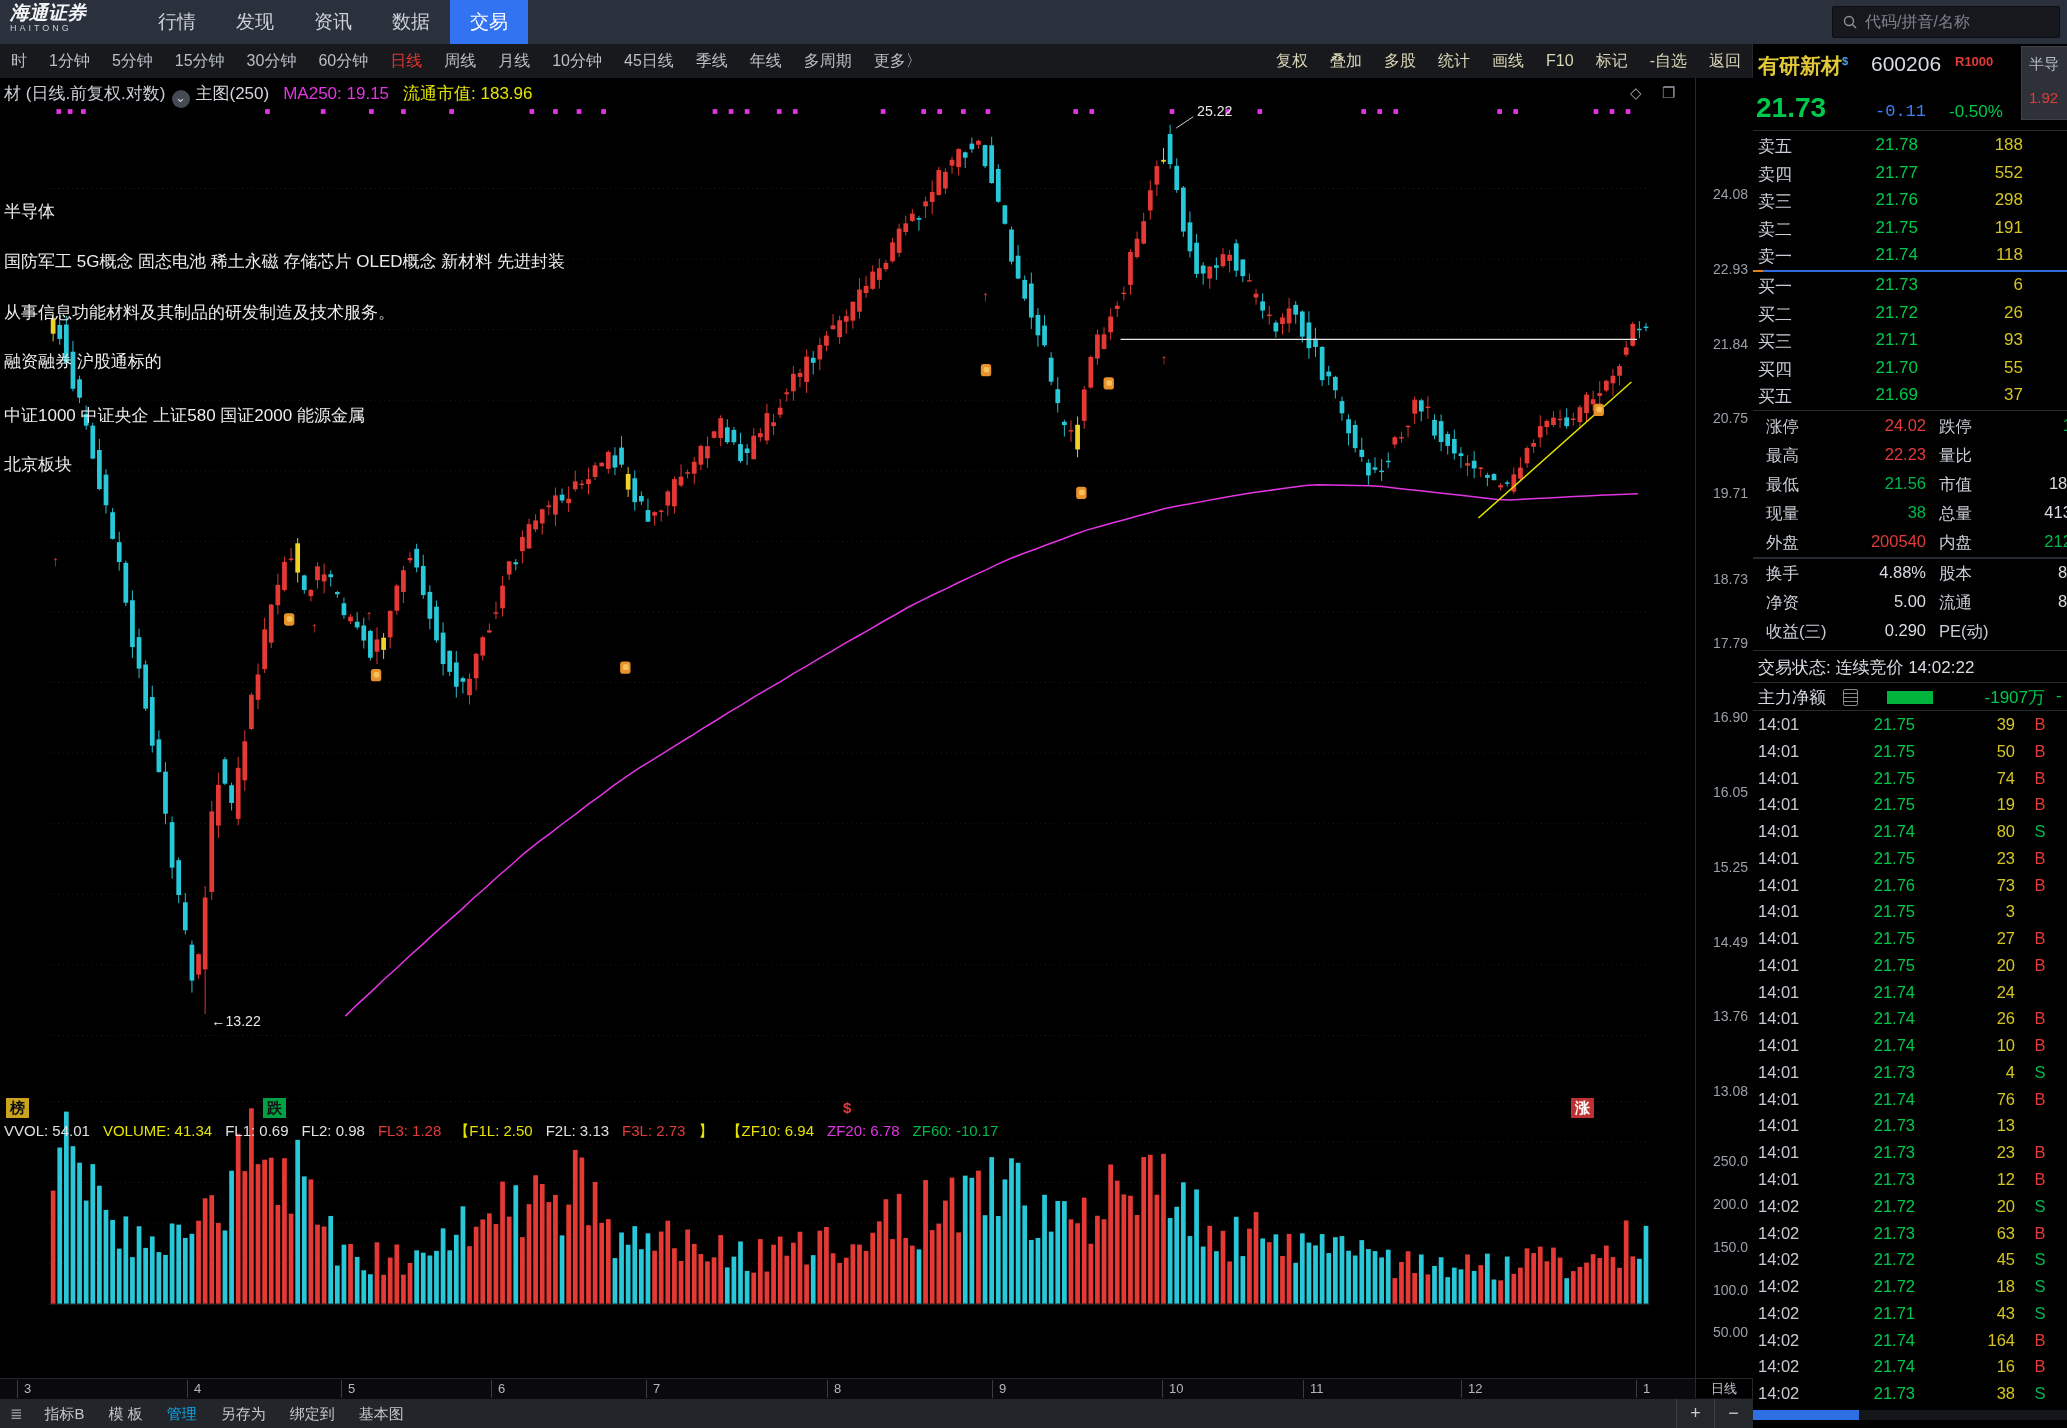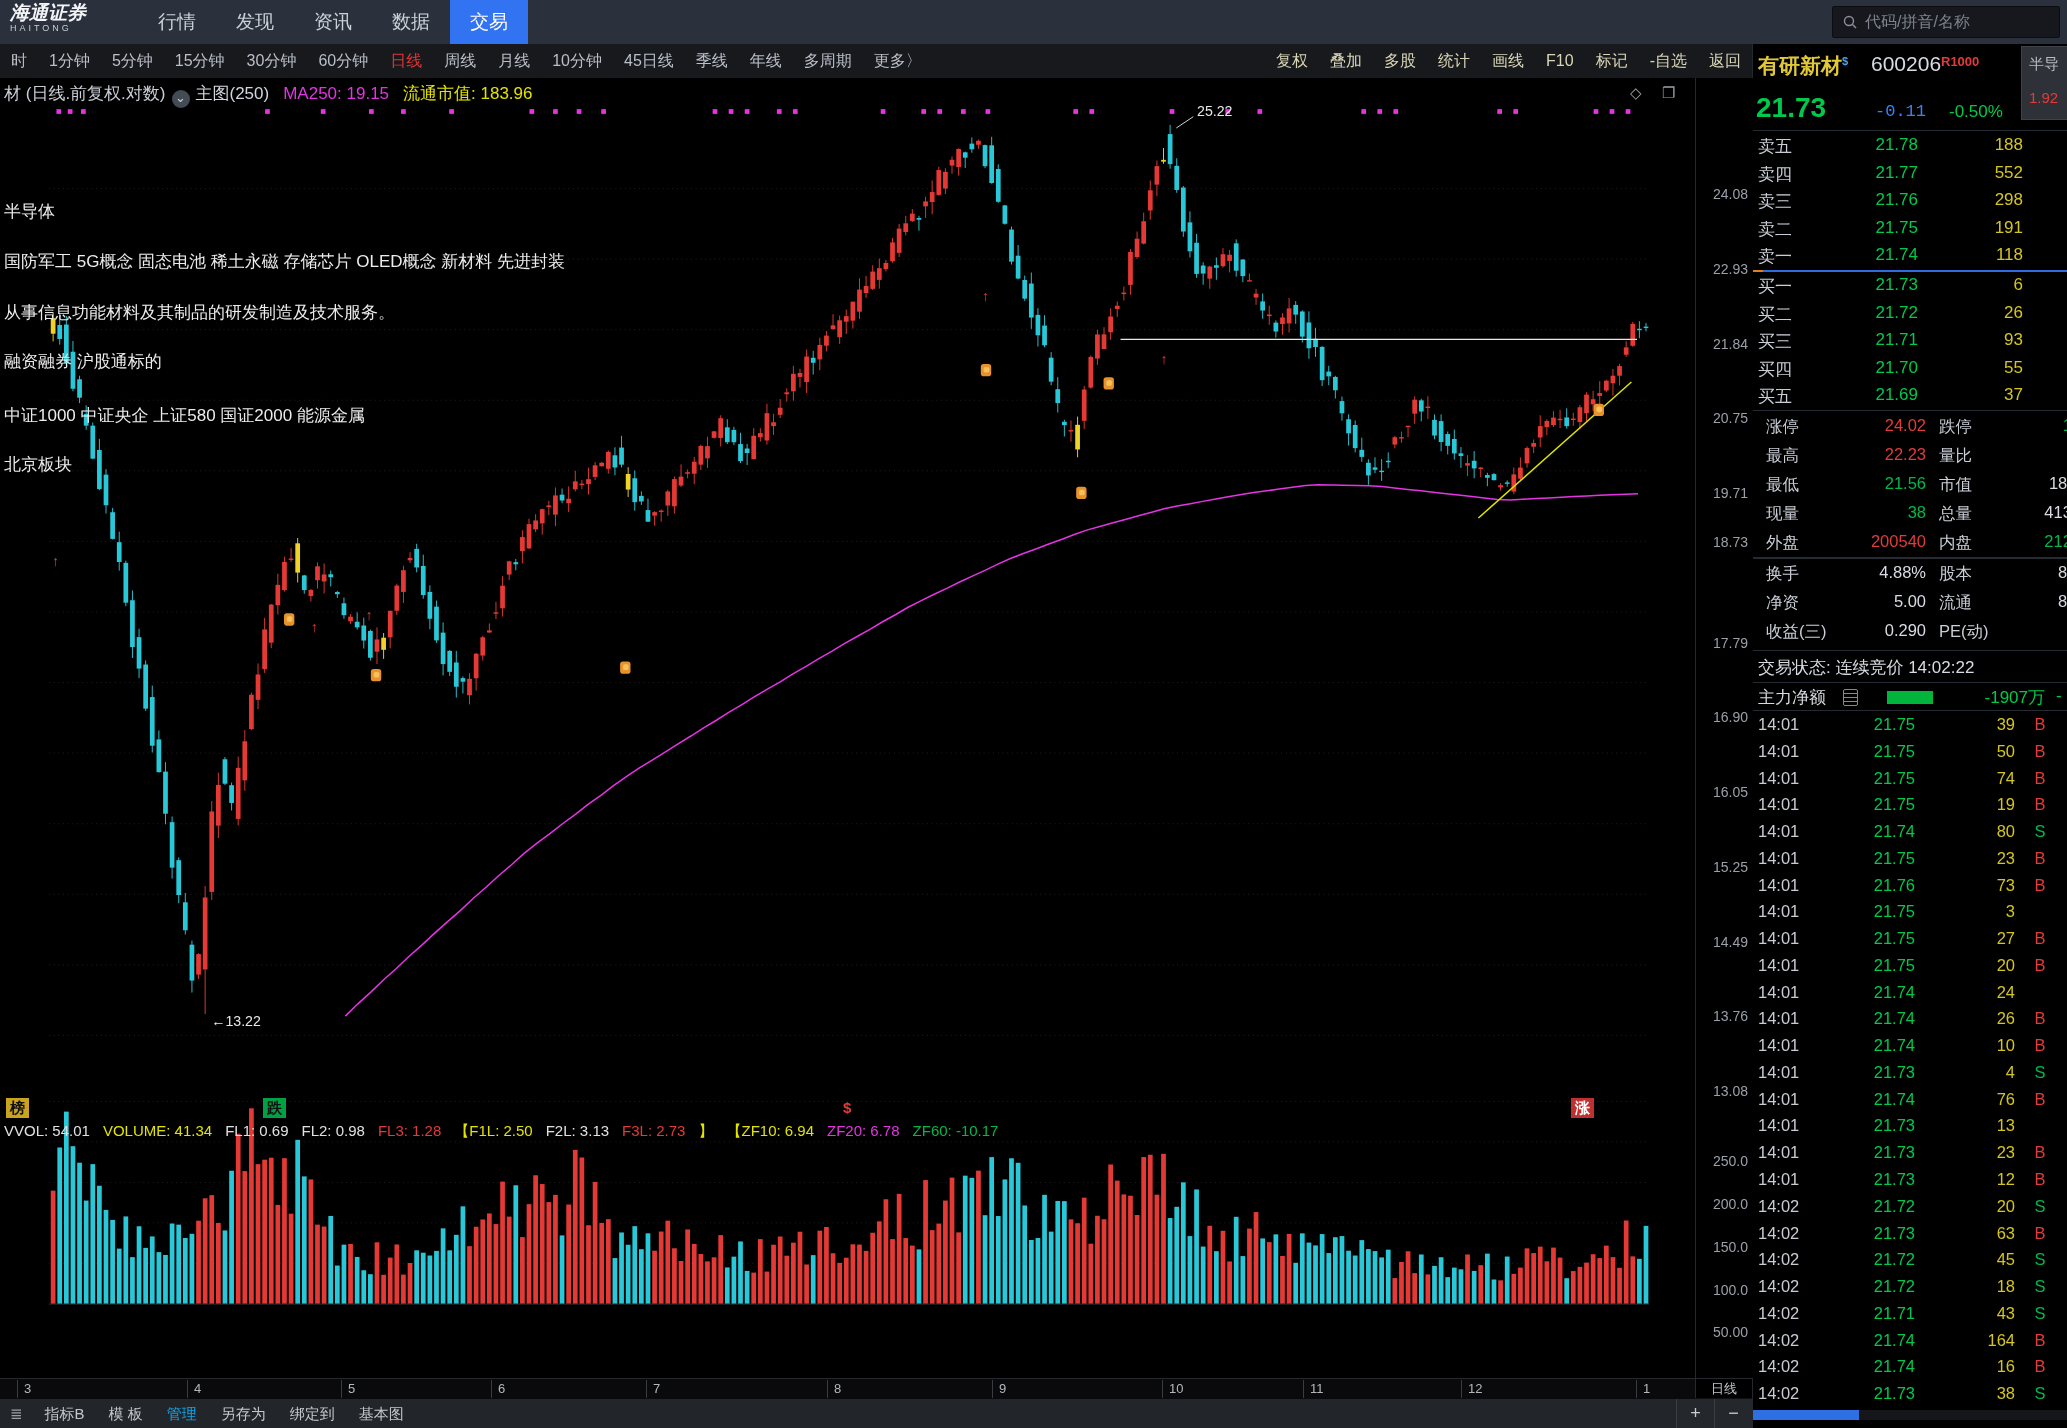--- a/index.html
+++ b/index.html
@@ -55,21 +55,21 @@
   .btab{line-height:30px;padding:0 12px;font-size:15px;color:#c3c7cd;}
   .btab.bactive{color:#0ea5e9;}
   .zbtn{position:absolute;top:0;width:37px;height:29px;border-left:1px solid #3a3d42;text-align:center;
         line-height:29px;font-size:18px;color:#caccd2;background:#24272c;}
   
   #panel{position:absolute;left:1752px;top:44px;width:315px;height:1384px;background:#000;border-left:1px solid #24272c;}
   .pdiv{position:absolute;left:0;width:315px;height:1px;background:#262b33;}
   #pname{position:absolute;left:5px;top:8px;font-size:21px;font-weight:bold;color:#e0c838;}
   #pname sup{color:#4aa0e8;font-size:11px;}
   #pcode{position:absolute;left:118px;top:8px;font-size:21px;color:#d8dce2;}
-  #ptag{position:absolute;left:188px;top:10px;font-size:13px;color:#e23b3b;font-weight:bold;}
+  #ptag{position:absolute;left:202px;top:10px;font-size:13px;color:#e23b3b;font-weight:bold;}
   #sectorbox{position:absolute;left:268px;top:2px;width:52px;height:72px;background:#2e3238;border:1px solid #3d424a;}
   #sectorbox .sn{position:absolute;left:7px;top:8px;font-size:15px;color:#b8bdc4;white-space:nowrap;}
   #sectorbox .sc{position:absolute;left:7px;top:42px;font-size:15px;color:#e23b3b;}
   #plast{position:absolute;left:3px;top:48px;font-size:28px;font-weight:bold;color:#00c94c;}
   #pchg{position:absolute;left:122px;top:58px;font-size:17px;color:#3b82f6;font-family:Liberation Mono, monospace;}
   #ppct{position:absolute;left:196px;top:58px;font-size:17px;color:#00c94c;text-align:center;}
   #book{position:absolute;left:0;top:88px;width:315px;}
   .brow{position:relative;height:27.6px;font-size:17px;}
   .brow .bl{position:absolute;left:5px;top:3px;color:#c9ced6;}
   .brow .bp{position:absolute;left:60px;width:105px;text-align:right;top:3px;color:#00c94c;}
@@ -1000,21 +1000,21 @@
         <span class="month" style="left: 1303px;">11</span>
         <span class="month" style="left: 1461px;">12</span>
         <span class="month" style="left: 1636px;">1</span>
       </div>
     <div id="gutter">
         <div class="ylab" style="top: 108px;">24.08</div>
         <div class="ylab" style="top: 182.75px;">22.93</div>
         <div class="ylab" style="top: 257.5px;">21.84</div>
         <div class="ylab" style="top: 332.25px;">20.75</div>
         <div class="ylab" style="top: 407px;">19.71</div>
-        <div class="ylab" style="top: 456px;">18.73</div>
+        <div class="ylab" style="top: 493px;">18.73</div>
         <div class="ylab" style="top: 556.5px;">17.79</div>
         <div class="ylab" style="top: 631.25px;">16.90</div>
         <div class="ylab" style="top: 706px;">16.05</div>
         <div class="ylab" style="top: 780.75px;">15.25</div>
         <div class="ylab" style="top: 855.5px;">14.49</div>
         <div class="ylab" style="top: 930.25px;">13.76</div>
         <div class="ylab" style="top: 1005px;">13.08</div>
         <div class="ylab" style="top: 1075px;">250.0</div>
         <div class="ylab" style="top: 1117.85px;">200.0</div>
         <div class="ylab" style="top: 1160.7px;">150.0</div>

